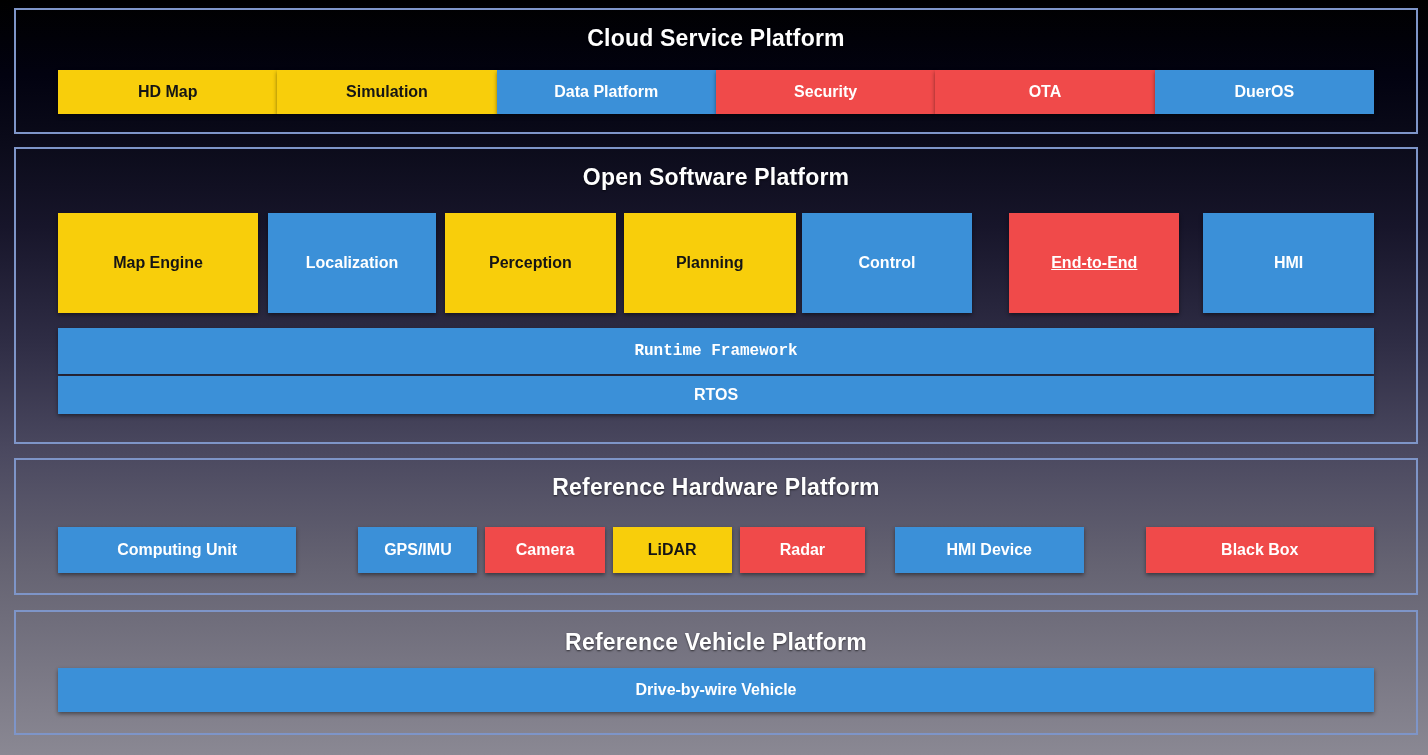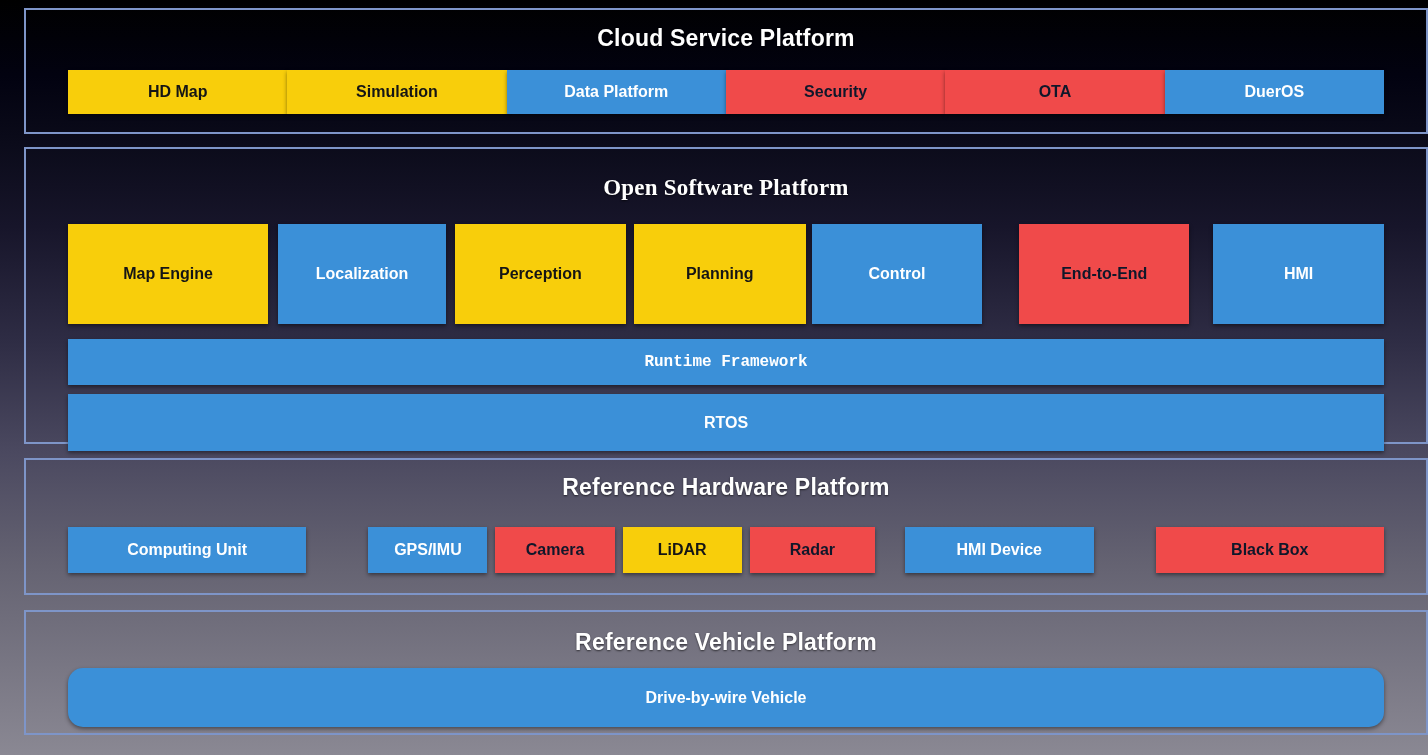--- a/index.html
+++ b/index.html
@@ -19,21 +19,21 @@
       #17152a 30%,
       #2e2c44 45%,
       #4b4960 60%,
       #656372 75%,
       #787683 88%,
       #8a8893 100%);
   }
   .canvas{position:relative;width:1428px;height:755px;}
   .section{
     position:absolute;
-    left:24px;
+    left:14px;
     width:1404px;
     border:2px solid var(--border);
     padding:0 42px;
   }
   .section-title{
     color:#ffffff;
     font-size:23px;
     font-weight:bold;
     text-align:center;
     line-height:28px;
@@ -45,56 +45,56 @@
     display:flex;
     align-items:center;
     justify-content:center;
     font-size:16px;
     font-weight:bold;
     box-shadow:0 2px 4px rgba(0,0,0,0.45);
     text-align:center;
   }
   .box[data-color="yellow"]{background:var(--yellow);color:#151515;}
   .box[data-color="blue"]{background:var(--blue);color:#ffffff;}
-  .box[data-color="red"]{background:var(--red);color:#0f172a;}
+  .box[data-color="red"]{background:var(--red);color:#ffffff;}
   .bar{
     display:flex;
     align-items:center;
     justify-content:center;
     width:100%;
     font-size:16px;
     font-weight:bold;
     box-shadow:0 2px 4px rgba(0,0,0,0.45);
   }
   .bar[data-color="blue"]{background:var(--blue);color:#ffffff;}
 
   
   #sec-cloud{top:8px;height:126px;}
   #sec-cloud .section-title{margin-top:14px;}
   #sec-cloud .row{margin-top:18px;gap:0;}
   #sec-cloud .box{flex:1;height:44px;}
 
   
   #sec-software{top:147px;height:297px;}
-  #sec-software .section-title{margin-top:25px;font-family:Liberation Serif, serif;}
+  #sec-software .section-title{margin-top:14px;}
   #sec-software .row{margin-top:22px;}
   #sec-software .box{height:100px;}
   #sec-software .bar-runtime{margin-top:15px;height:46px;font-family:Liberation Mono, monospace;}
-  #sec-software .bar-rtos{margin-top:9px;height:57px;}
+  #sec-software .bar-rtos{margin-top:2px;height:38px;}
 
   
   #sec-hardware{top:458px;height:137px;}
   #sec-hardware .section-title{margin-top:13px;}
   #sec-hardware .row{margin-top:26px;}
   #sec-hardware .box{height:46px;}
 
   
   #sec-vehicle{top:610px;height:125px;}
   #sec-vehicle .section-title{margin-top:16px;}
-  #sec-vehicle .bar-dbw{margin-top:12px;height:59px;border-radius:15px;}
+  #sec-vehicle .bar-dbw{margin-top:12px;height:44px;}
 </style>
 </head>
 <body>
 
 <div class="canvas">
 
   <div class="section" id="sec-cloud">
     <div class="section-title">Cloud Service Platform</div>
     <div class="row">
       <div class="box" data-color="yellow">HD Map</div>
@@ -107,21 +107,21 @@
   </div>
 
   <div class="section" id="sec-software">
     <div class="section-title">Open Software Platform</div>
     <div class="row">
       <div class="box" style="width:205px;" data-color="yellow">Map Engine</div>
       <div class="box" style="width:172px;margin-left:10px;" data-color="blue">Localization</div>
       <div class="box" style="width:175px;margin-left:9px;" data-color="yellow">Perception</div>
       <div class="box" style="width:176px;margin-left:8px;" data-color="yellow">Planning</div>
       <div class="box" style="width:175px;margin-left:6px;" data-color="blue">Control</div>
-      <div class="box" style="width:174px;margin-left:37px;" data-color="red">End-to-End</div>
+      <div class="box" style="width:174px;margin-left:37px;text-decoration:underline;" data-color="red">End-to-End</div>
       <div class="box" style="width:175px;margin-left:24px;" data-color="blue">HMI</div>
     </div>
     <div class="bar bar-runtime" data-color="blue">Runtime Framework</div>
     <div class="bar bar-rtos" data-color="blue">RTOS</div>
   </div>
 
   <div class="section" id="sec-hardware">
     <div class="section-title">Reference Hardware Platform</div>
     <div class="row">
       <div class="box" style="width:240px;" data-color="blue">Computing Unit</div>

